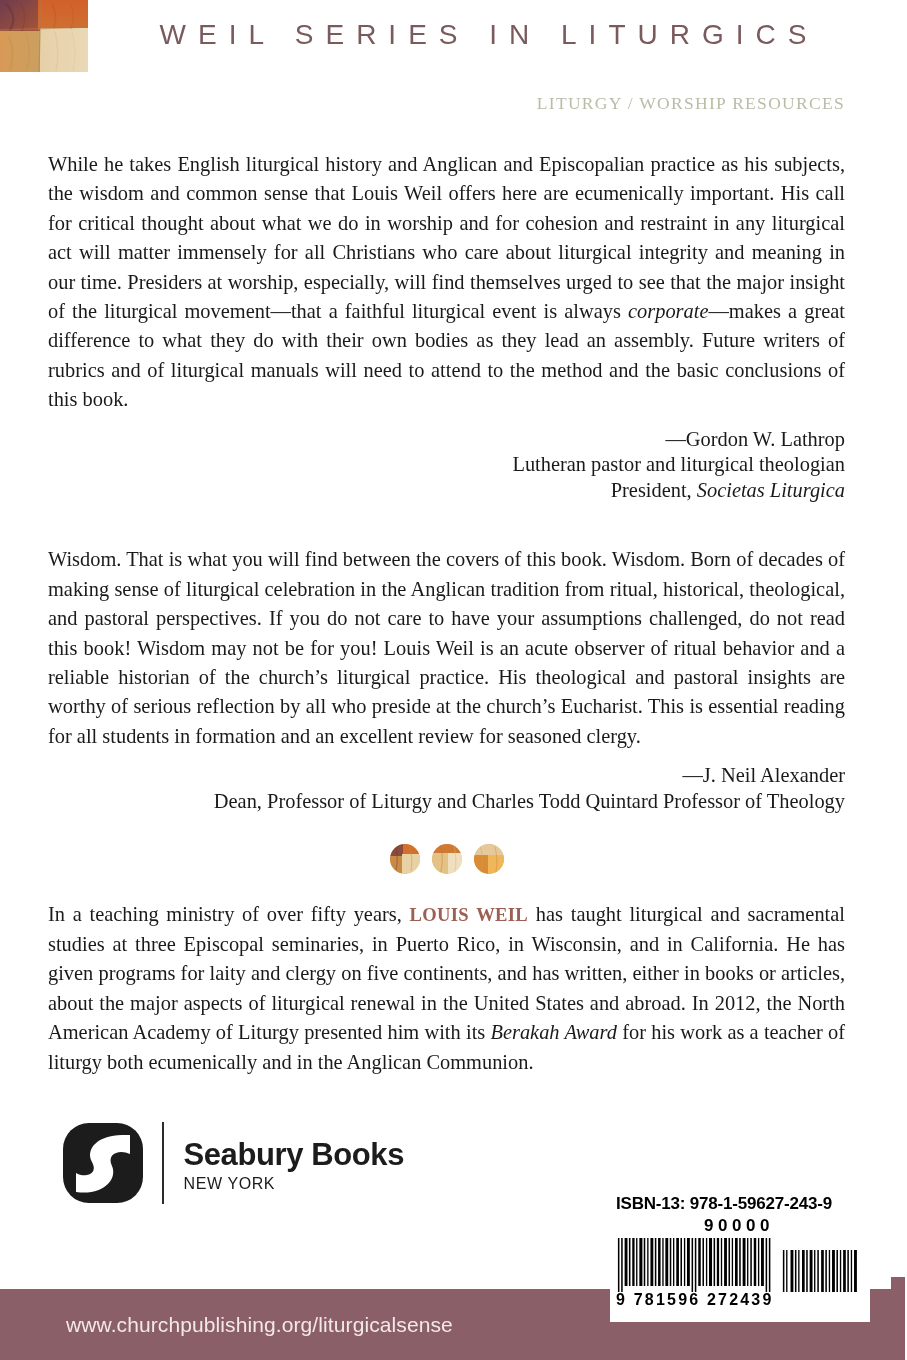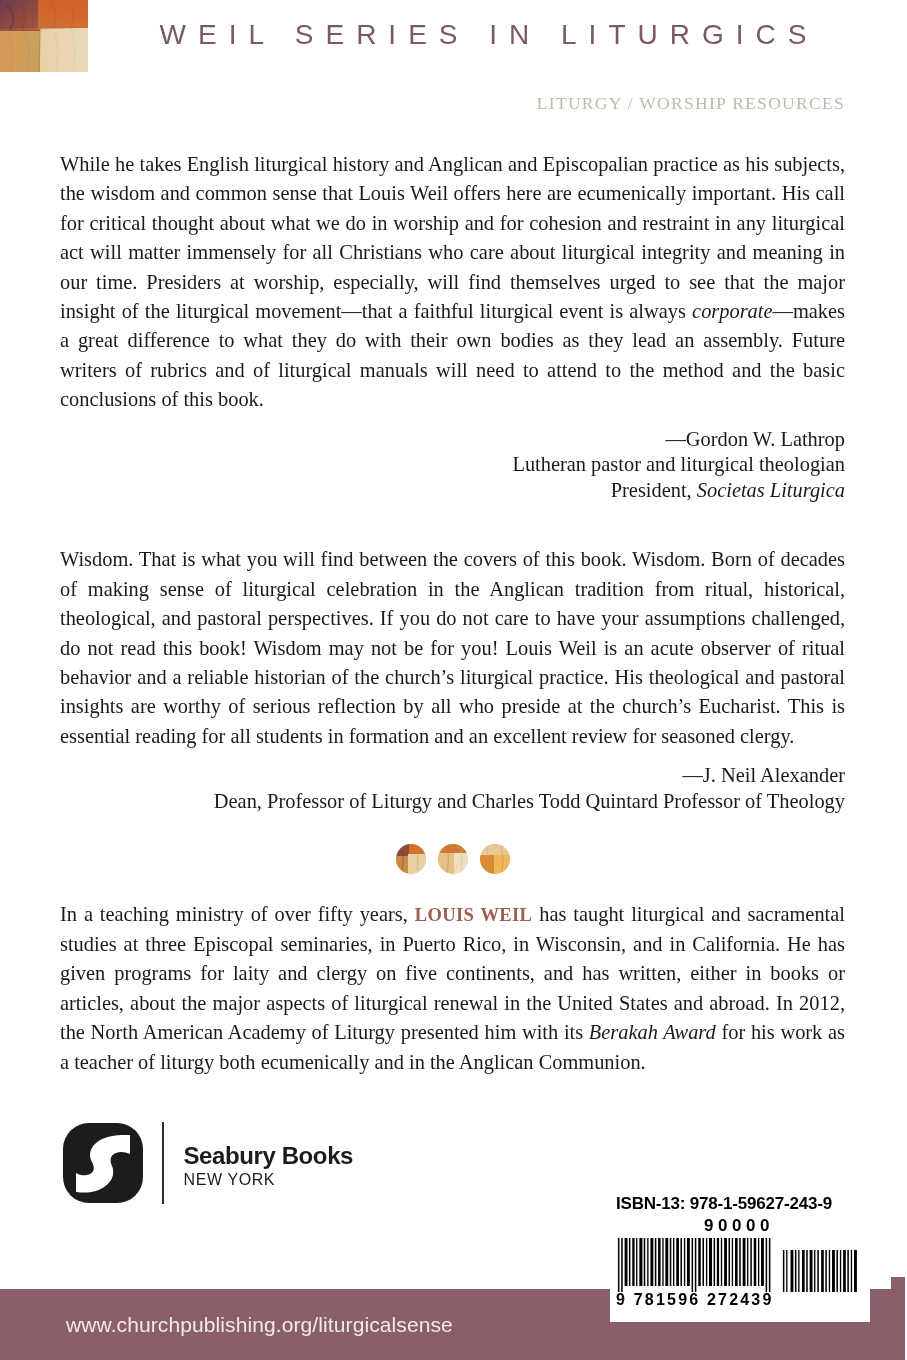--- a/index.html
+++ b/index.html
@@ -52,21 +52,21 @@
     font-family: "Liberation Serif", serif;
     font-size: 17.5px;
     letter-spacing: 1.3px;
     color: #b9bda6;
     white-space: nowrap;
   }
 
   
   .column {
     position: absolute;
-    left: 60px;
+    left: 48px;
     right: 62px;
     top: 150px;
   }
 
   p.blurb {
     font-size: 20.4px;
     line-height: 29.4px;
     color: #1a1a1a;
     text-align: justify;
     text-justify: inter-word;
@@ -128,21 +128,21 @@
   .logo-divider {
     width: 1.5px;
     height: 82px;
     background: #2b2b2b;
     margin: 0 20px 0 18px;
     flex: 0 0 auto;
   }
   .logo-text { padding-top: 6px; }
   .logo-name {
     font-family: "Liberation Sans", sans-serif;
-    font-size: 24px;
+    font-size: 31px;
     font-weight: 700;
     color: #1c1c1c;
     letter-spacing: -0.4px;
     line-height: 1.05;
   }
   .logo-city {
     font-family: "Liberation Sans", sans-serif;
     font-size: 16px;
     font-weight: 400;
     color: #1c1c1c;

